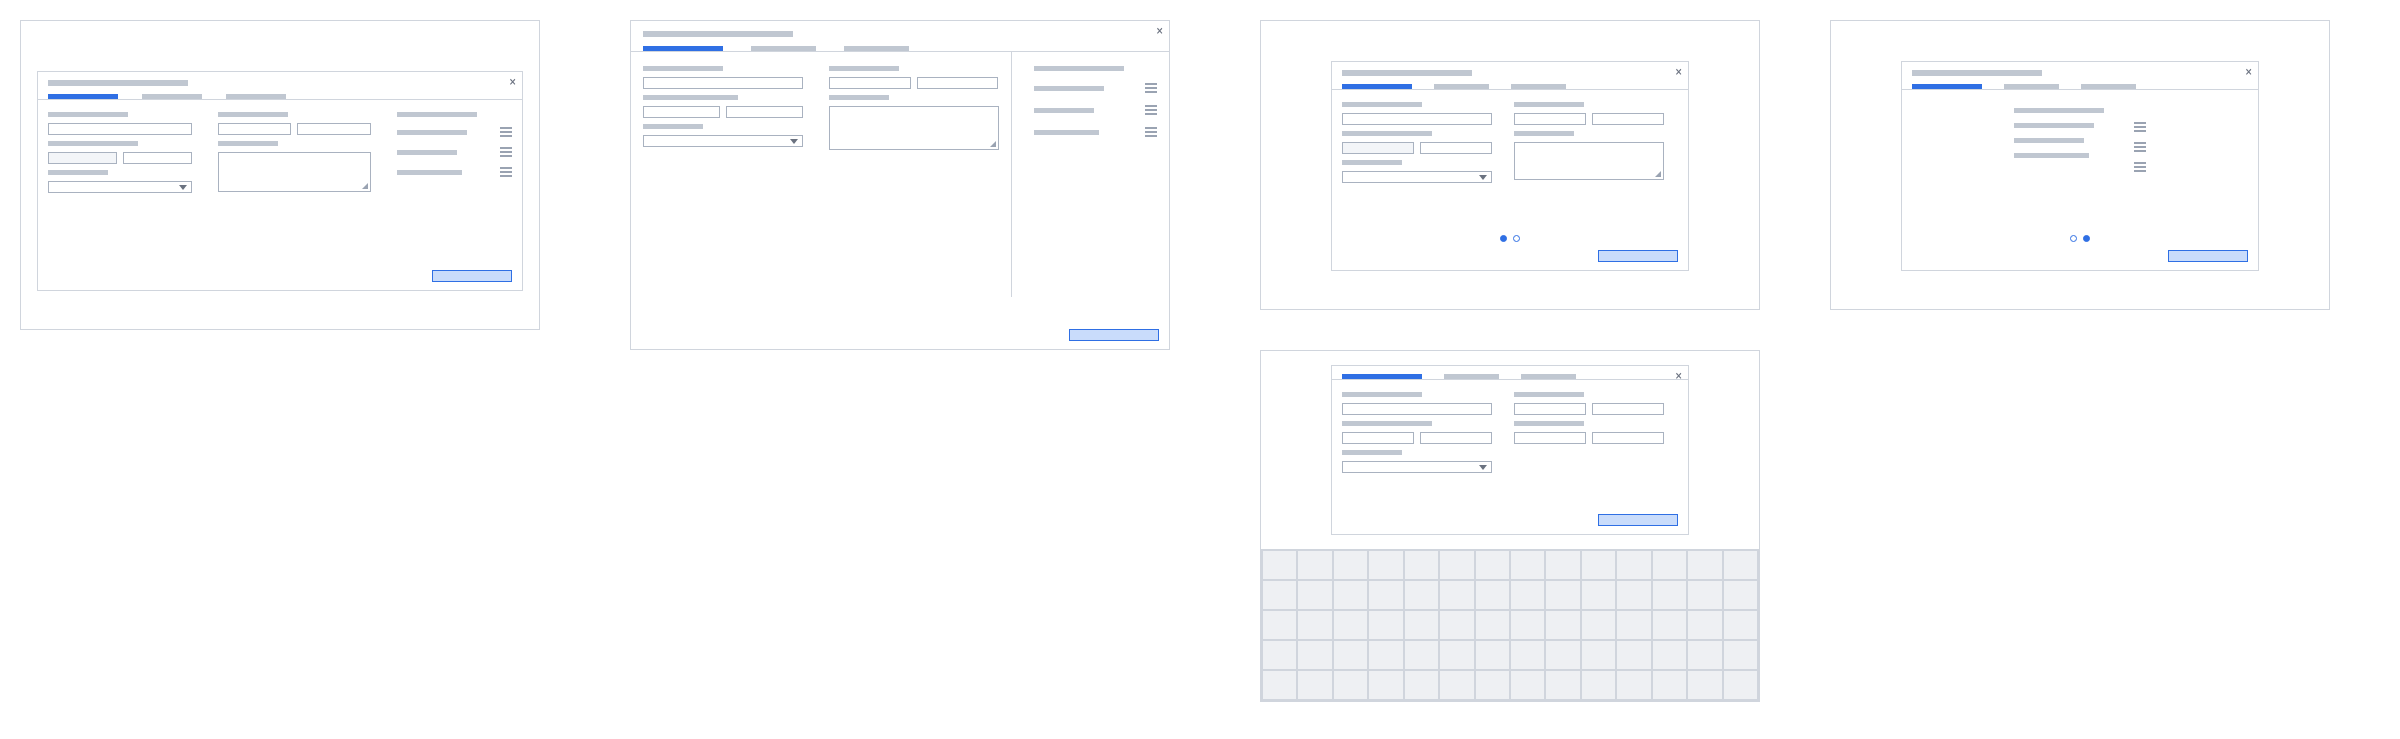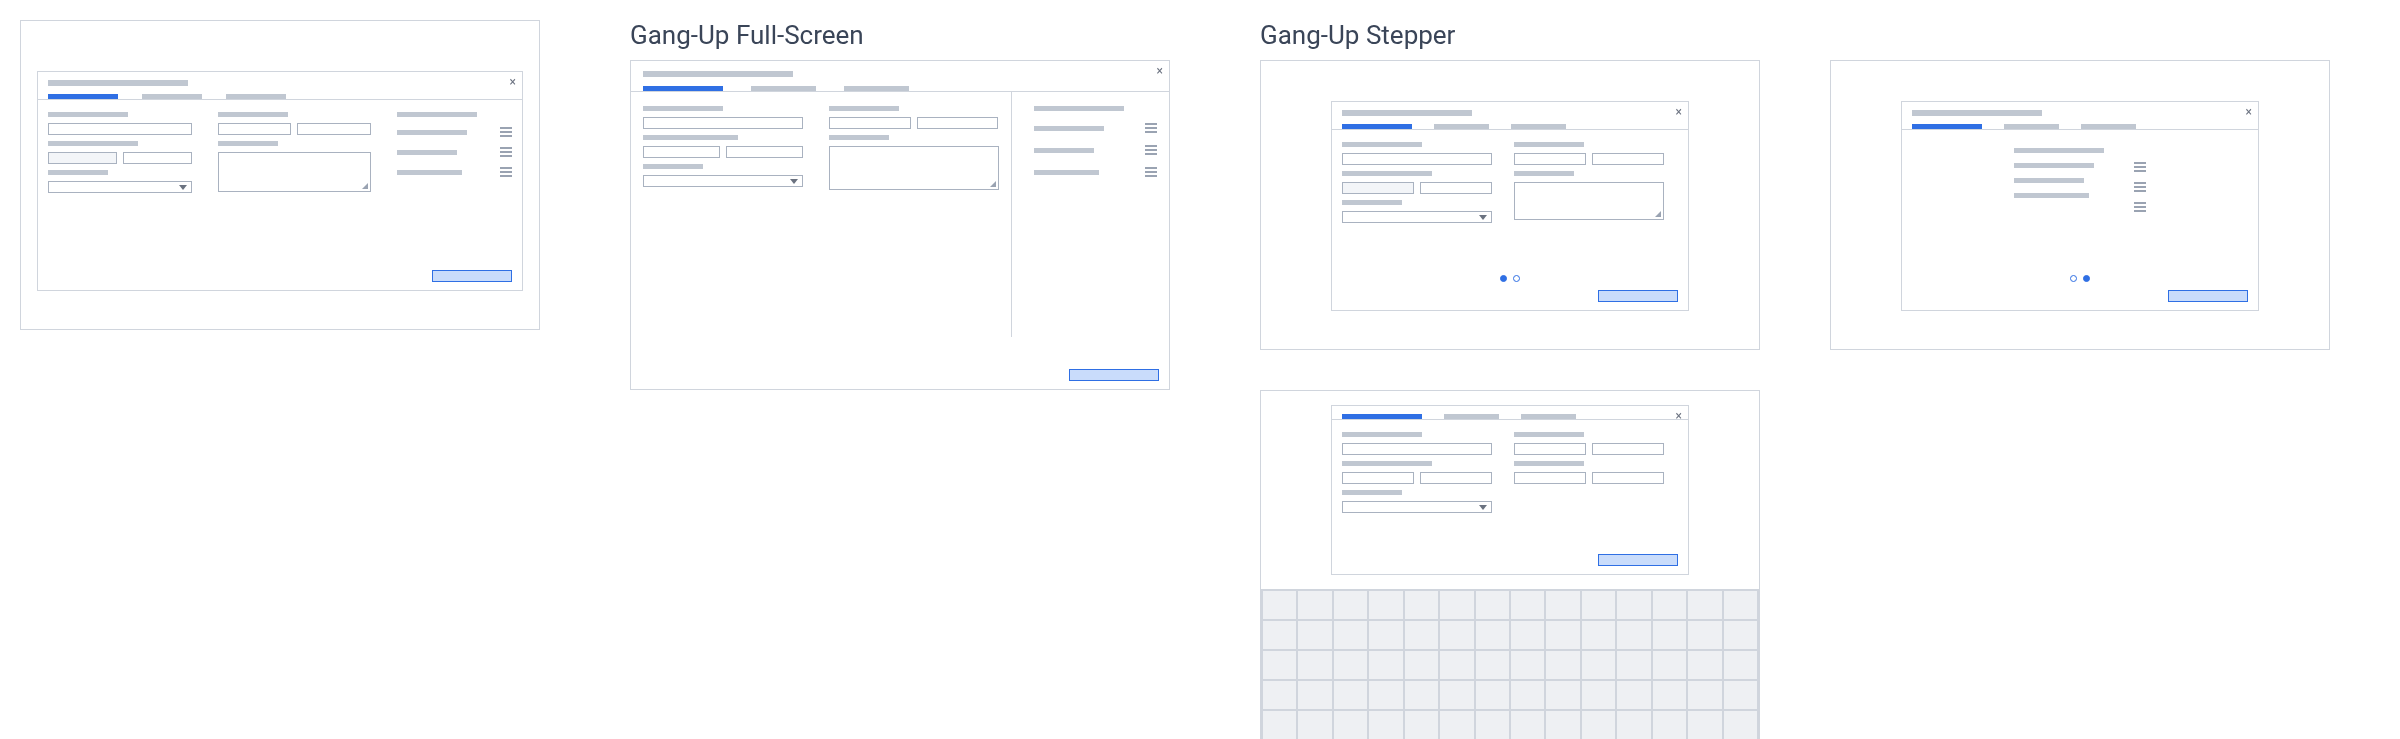--- a/index.html
+++ b/index.html
@@ -151,21 +151,20 @@
                 </div>
               </div>
           </div>
         </div>
         <div class="accent-outline footer-btn"></div>
       </div>
     </div>
   </div>
 
   <div class="section">
-    <div class="section-title">Gang-Up Full-Screen</div>
     <div class="frame" style="width:540px;height:330px;position:relative;">
       <span class="close-x">×</span>
       <div class="tabline" style="padding:10px 12px 0 12px;">
         <div class="grey-bar" style="width:150px;height:6px;margin-bottom:9px;"></div>
         <div class="hstack" style="gap:28px;">
           <div class="accent-bar" style="width:80px;height:5px;"></div>
           <div class="grey-bar" style="width:65px;height:5px;"></div>
           <div class="grey-bar" style="width:65px;height:5px;"></div>
         </div>
       </div>
@@ -226,21 +225,20 @@
                 <span></span>
               </div>
             </div>
         </div>
       </div>
       <div class="accent-outline footer-btn" style="width:90px;"></div>
     </div>
   </div>
 
   <div class="section">
-    <div class="section-title">Gang-Up Stepper</div>
 
     <div class="stepper-col">
       <div class="stepper-row">
 
         <div class="frame" style="width:500px;height:290px;padding:40px 70px;">
           <div class="frame" style="position:relative;width:100%;height:210px;">
             <span class="close-x">×</span>
             <div class="tabline" style="padding:8px 10px 0 10px;">
               <div class="grey-bar" style="width:130px;height:6px;margin-bottom:8px;"></div>
               <div class="hstack" style="gap:22px;">

